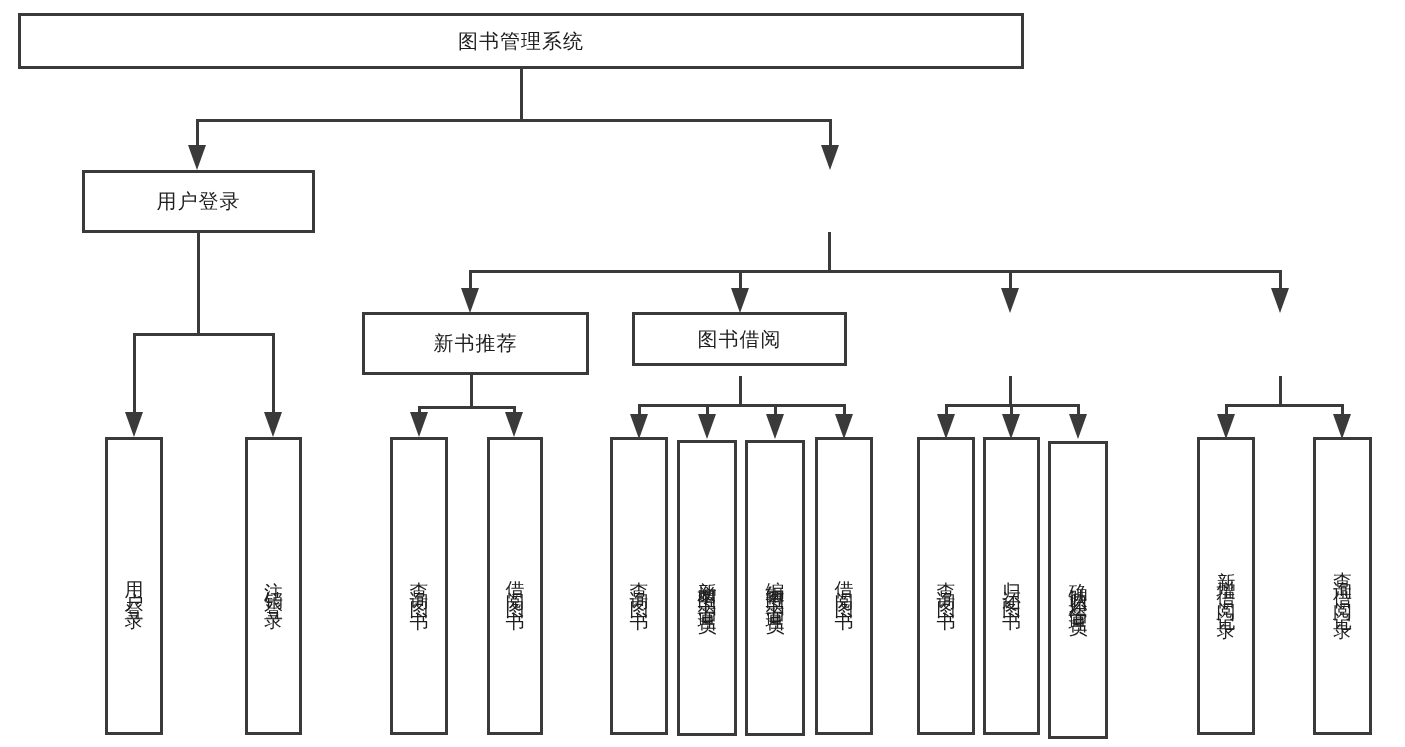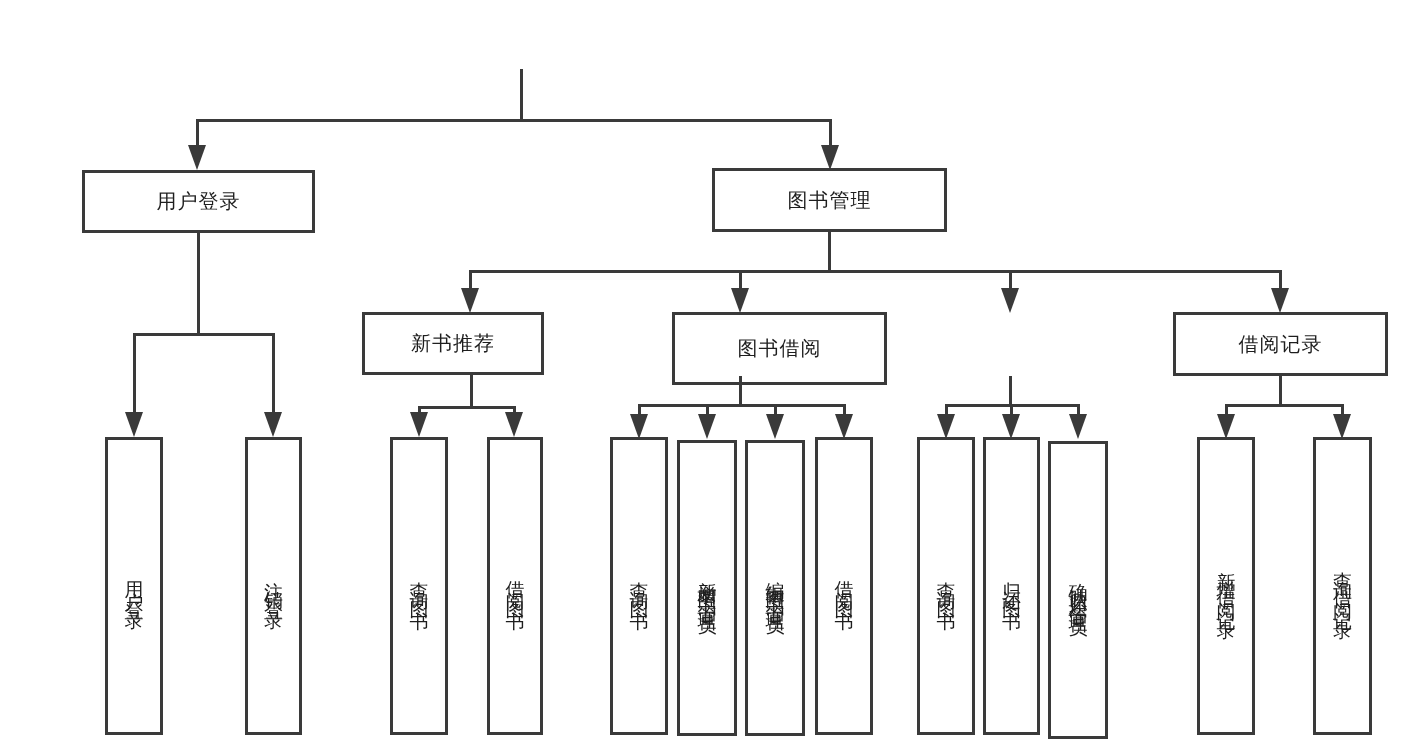--- a/index.html
+++ b/index.html
@@ -72,52 +72,51 @@
     letter-spacing: 0.5px;
     white-space: nowrap;
     z-index: 10;
   }
 </style>
 </head>
 <body>
 
 <div id="canvas">
 
+  <div class="node" style="left:18px; top:13px; width:1006px; height:56px;">图书管理系统</div>
 
   <div class="vline" style="left:520px; top:69px; height:53px;"></div>
   <div class="hline" style="left:196px; top:119px; width:635px;"></div>
   <div class="vline" style="left:196px; top:119px; height:30px;"></div>
   <div class="arrow" style="left:188px; top:145px;"></div>
   <div class="vline" style="left:829px; top:119px; height:30px;"></div>
   <div class="arrow" style="left:821px; top:145px;"></div>
 
   <div class="node" style="left:82px; top:170px; width:233px; height:63px;">用户登录</div>
-  <div class="node" style="left:712px; top:168px; width:235px; height:64px;">图书管理</div>
 
   <div class="vline" style="left:197px; top:233px; height:103px;"></div>
   <div class="hline" style="left:133px; top:333px; width:141px;"></div>
   <div class="vline" style="left:133px; top:333px; height:80px;"></div>
   <div class="arrow" style="left:125px; top:412px;"></div>
   <div class="vline" style="left:272px; top:333px; height:80px;"></div>
   <div class="arrow" style="left:264px; top:412px;"></div>
 
   <div class="vline" style="left:828px; top:232px; height:41px;"></div>
   <div class="hline" style="left:469px; top:270px; width:813px;"></div>
   <div class="vline" style="left:469px; top:270px; height:20px;"></div>
   <div class="arrow" style="left:461px; top:288px;"></div>
   <div class="vline" style="left:739px; top:270px; height:20px;"></div>
   <div class="arrow" style="left:731px; top:288px;"></div>
   <div class="vline" style="left:1009px; top:270px; height:20px;"></div>
   <div class="arrow" style="left:1001px; top:288px;"></div>
   <div class="vline" style="left:1279px; top:270px; height:20px;"></div>
   <div class="arrow" style="left:1271px; top:288px;"></div>
 
-  <div class="node" style="left:362px; top:312px; width:182px; height:63px;">新书推荐</div>
-  <div class="node" style="left:632px; top:312px; width:215px; height:73px;margin-left:40px;">图书借阅</div>
-  <div class="node" style="left:1173px; top:312px; width:215px; height:64px;">借阅记录</div>
+  <div class="node" style="left:362px; top:312px; width:227px; height:63px;">新书推荐</div>
+  <div class="node" style="left:632px; top:312px; width:215px; height:54px;">图书借阅</div>
 
   <div class="vline" style="left:470px; top:375px; height:34px;"></div>
   <div class="hline" style="left:418px; top:406px; width:98px;"></div>
   <div class="vline" style="left:418px; top:406px; height:10px;"></div>
   <div class="arrow" style="left:410px; top:412px;"></div>
   <div class="vline" style="left:513px; top:406px; height:10px;"></div>
   <div class="arrow" style="left:505px; top:412px;"></div>
 
   <div class="vline" style="left:739px; top:376px; height:31px;"></div>
   <div class="hline" style="left:638px; top:404px; width:208px;"></div>

